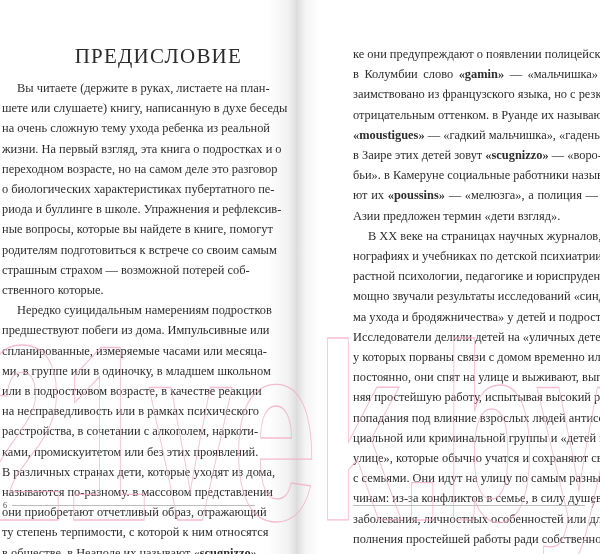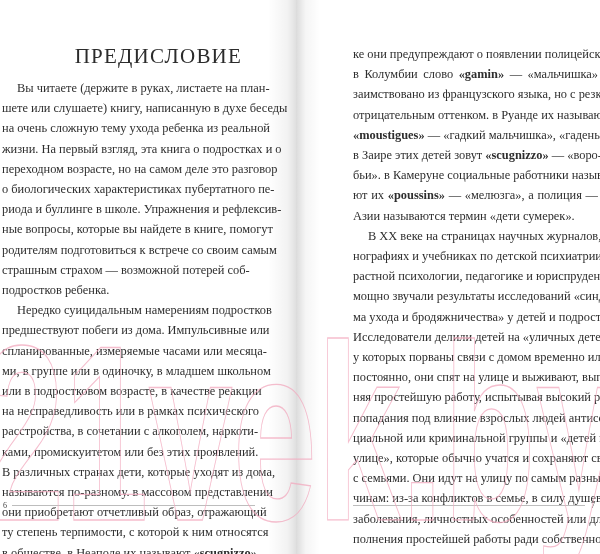--- a/index.html
+++ b/index.html
@@ -61,21 +61,21 @@
         <span class="line indent">Вы читаете (держите в руках, листаете на план-</span>
         <span class="line">шете или слушаете) книгу, написанную в духе беседы</span>
         <span class="line">на очень сложную тему ухода ребенка из реальной</span>
         <span class="line">жизни. На первый взгляд, эта книга о подростках и о</span>
         <span class="line">переходном возрасте, но на самом деле это разговор</span>
         <span class="line">о биологических характеристиках пубертатного пе-</span>
         <span class="line">риода и буллинге в школе. Упражнения и рефлексив-</span>
         <span class="line">ные вопросы, которые вы найдете в книге, помогут</span>
         <span class="line">родителям подготовиться к встрече со своим самым</span>
         <span class="line">страшным страхом — возможной потерей соб-</span>
-        <span class="line last">подростков ребенка.</span>
+        <span class="line last">ственного которые.</span>
         <span class="line indent">Нередко суицидальным намерениям подростков</span>
         <span class="line">предшествуют побеги из дома. Импульсивные или</span>
         <span class="line">спланированные, измеряемые часами или месяца-</span>
         <span class="line">ми, в группе или в одиночку, в младшем школьном</span>
         <span class="line">или в подростковом возрасте, в качестве реакции</span>
         <span class="line">на несправедливость или в рамках психического</span>
         <span class="line">расстройства, в сочетании с алкоголем, наркоти-</span>
         <span class="line">ками, промискуитетом или без этих проявлений.</span>
         <span class="line">В различных странах дети, которые уходят из дома,</span>
         <span class="line">называются по-разному. в массовом представлении</span>
@@ -92,21 +92,21 @@
   <div class="gutter-right"></div>
   <div class="text-block right-text" id="right-text">
       <span class="line">ке они предупреждают о появлении полицейских.</span>
       <span class="line">в Колумбии слово <span class="em">«gamin»</span> — «мальчишка»</span>
       <span class="line">заимствовано из французского языка, но с резко</span>
       <span class="line">отрицательным оттенком. в Руанде их называют</span>
       <span class="line"><span class="em">«moustigues»</span> — «гадкий мальчишка», «гаденыш».</span>
       <span class="line">в Заире этих детей зовут <span class="em">«scugnizzo»</span> — «воро-</span>
       <span class="line">бьи». в Камеруне социальные работники называ-</span>
       <span class="line">ют их <span class="em">«poussins»</span> — «мелюзга», а полиция —</span>
-      <span class="line last">Азии называются термин «дети сумерек».</span>
+      <span class="line last">Азии предложен термин «дети взгляд».</span>
       <span class="line indent">В XX веке на страницах научных журналов, в мо-</span>
       <span class="line">нографиях и учебниках по детской психиатрии, воз-</span>
       <span class="line">растной психологии, педагогике и юриспруденции</span>
       <span class="line">мощно звучали результаты исследований «синдро-</span>
       <span class="line">ма ухода и бродяжничества» у детей и подростков.</span>
       <span class="line">Исследователи делили детей на «уличных детей»,</span>
       <span class="line">у которых порваны связи с домом временно или</span>
       <span class="line">постоянно, они спят на улице и выживают, выпол-</span>
       <span class="line">няя простейшую работу, испытывая высокий риск</span>
       <span class="line">попадания под влияние взрослых людей антисо-</span>

